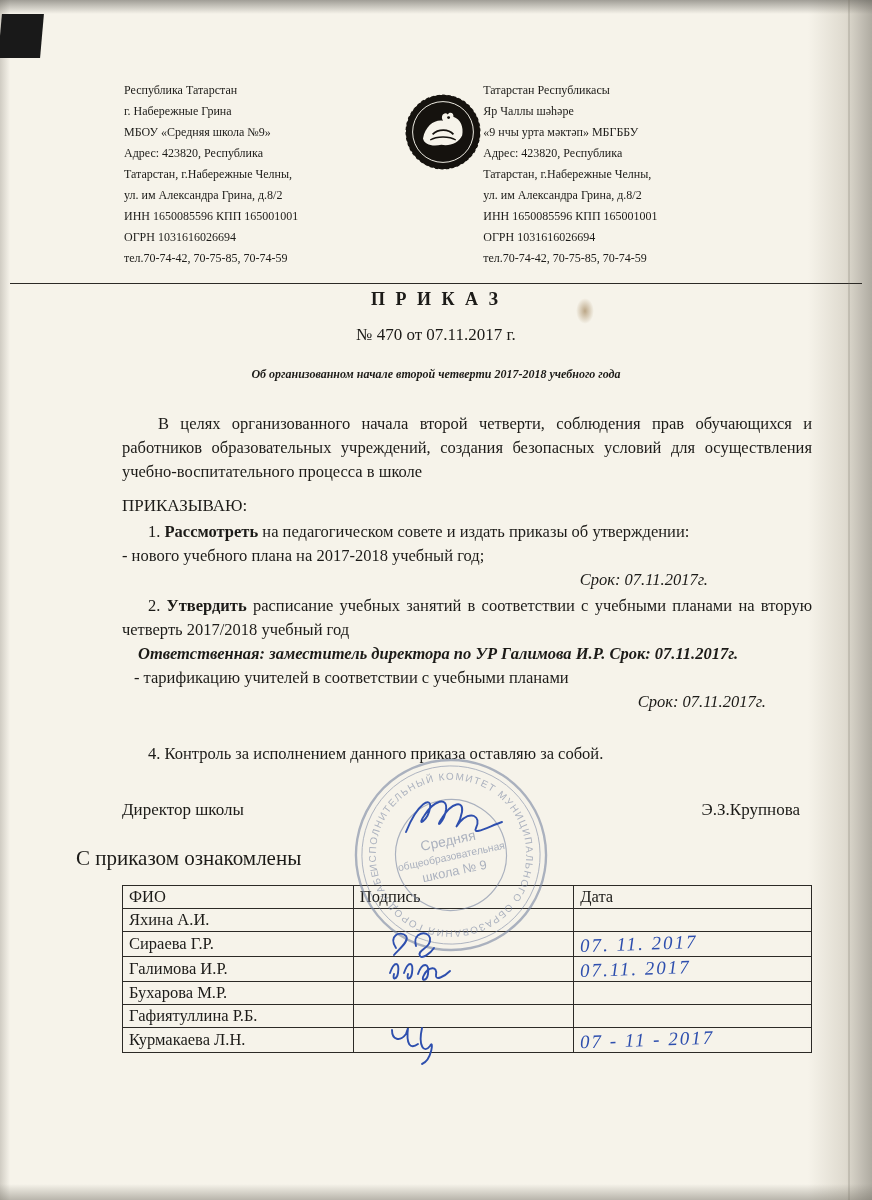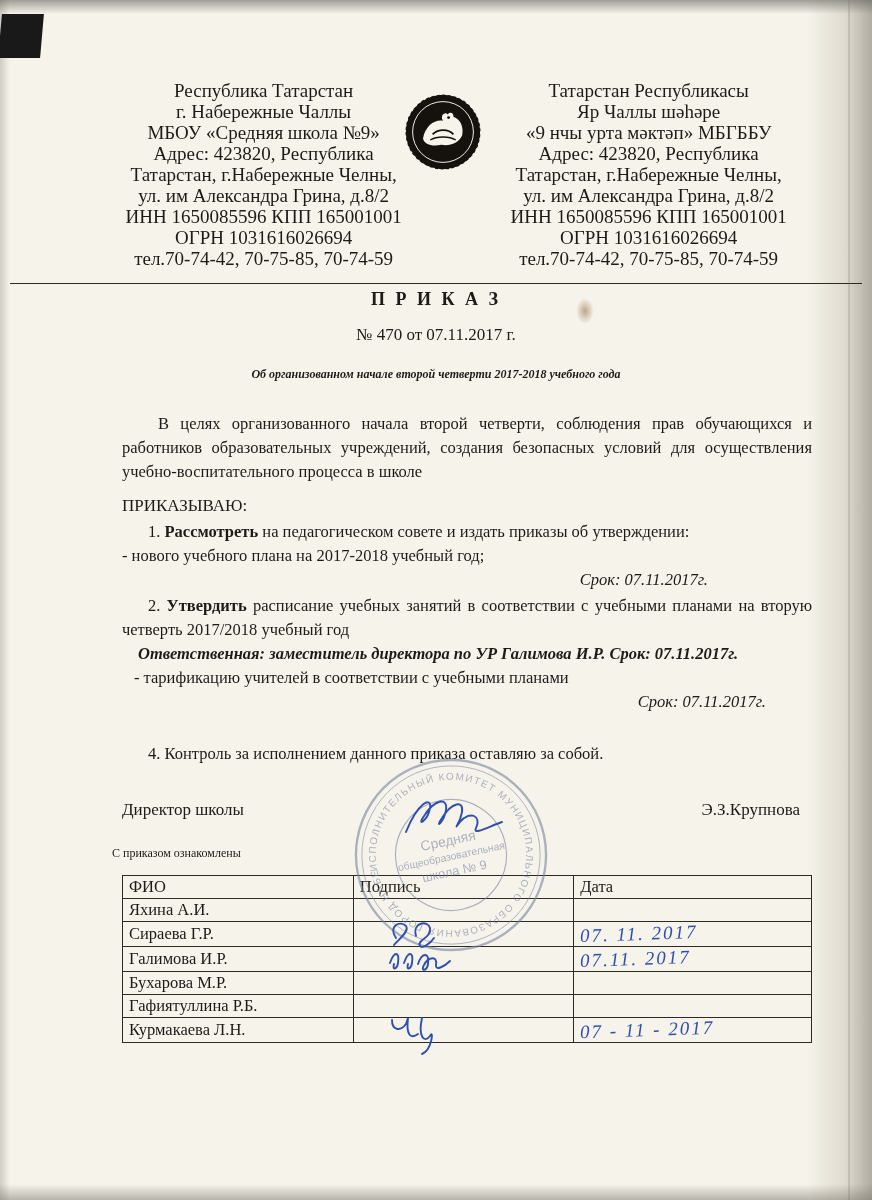--- a/index.html
+++ b/index.html
@@ -20,21 +20,21 @@
       linear-gradient(90deg, rgba(120,115,105,.30) 0, rgba(120,115,105,0) 10px),
       #f6f3ea;
   }
   .corner-tl { position:absolute; left:0; top:14px; width:42px; height:44px; background:#191919; transform:skew(-5deg); }
   .curl { position:absolute; right:22px; top:0; width:2px; height:100%; background:rgba(115,110,96,.22); }
   .stain { position:absolute; left:576px; top:298px; width:18px; height:26px; border-radius:50%;
            background:radial-gradient(ellipse at center, rgba(140,105,55,.55), rgba(140,105,55,0) 70%); }
 
   
   .header { display:flex; justify-content:space-between; align-items:flex-start; padding:80px 58px 0 124px; }
-  .org { text-align:center; font-size:19px; line-height:21px; }
+  .org { font-size:12px; line-height:21px; }
   .org.left  { width:282px; }
   .org.right { width:334px; }
   .logo { width:80px; height:80px; margin-top:12px; flex:0 0 auto; }
 
   .divider { margin:14px 10px 0 10px; border-top:1.6px solid #2c2a26; }
 
   .title   { margin-top:5px; text-align:center; font-size:18px; font-weight:bold; letter-spacing:3px; }
   .number  { margin-top:15px; text-align:center; font-size:17px; }
   .subject { margin-top:22px; text-align:center; font-size:12px; font-weight:bold; font-style:italic; }
 
@@ -47,21 +47,21 @@
   .sub3    { margin-left:12px; }
   .deadline{ text-align:right; font-style:italic; }
   .d1 { padding-right:104px; }
   .d3 { padding-right:46px; }
   .responsible { margin-left:16px; font-style:italic; font-weight:bold; }
   .item3 { margin-top:26px; }
   .item3 .num { font-style:italic; }
   .item4 { margin-top:28px; }
 
   .sig-row { position:relative; margin-top:34px; padding:0 72px 0 122px; display:flex; justify-content:space-between; font-size:17px; }
-  .ack { margin-top:26px; padding-left:112px; font-size:12px; }
+  .ack { margin-top:26px; padding-left:76px; font-size:21px; }
 
   
   .stamp { position:absolute; left:352px; top:756px; width:198px; height:198px; color:#75829f; opacity:.58;
            transform:rotate(-12deg); font-family:"Liberation Sans", sans-serif; }
   .sig-director { position:absolute; left:398px; top:792px; width:118px; height:52px; }
   .pen { stroke:#2e4fae; stroke-width:1.9; fill:none; stroke-linecap:round; }
 
   
   table.ack-table { margin:14px 0 0 122px; width:690px; border-collapse:collapse; font-size:16.5px; }
   .ack-table th, .ack-table td { border:1.2px solid #2c2a26; font-weight:normal; text-align:left;
@@ -76,21 +76,21 @@
 
 <div class="scan">
 
   <div class="corner-tl"></div>
   <div class="curl"></div>
   <div class="stain"></div>
 
   <div class="header">
     <div class="org left">
       <div>Республика Татарстан</div>
-      <div>г. Набережные Чаллы</div>
+      <div>г. Набережные Грина</div>
       <div>МБОУ «Средняя  школа №9»</div>
       <div>Адрес: 423820, Республика</div>
       <div>Татарстан, г.Набережные Челны,</div>
       <div>ул. им Александра Грина, д.8/2</div>
       <div>ИНН 1650085596 КПП 165001001</div>
       <div>ОГРН 1031616026694</div>
       <div>тел.70-74-42, 70-75-85, 70-74-59</div>
     </div>
 
     <svg class="logo" viewBox="0 0 100 100">

